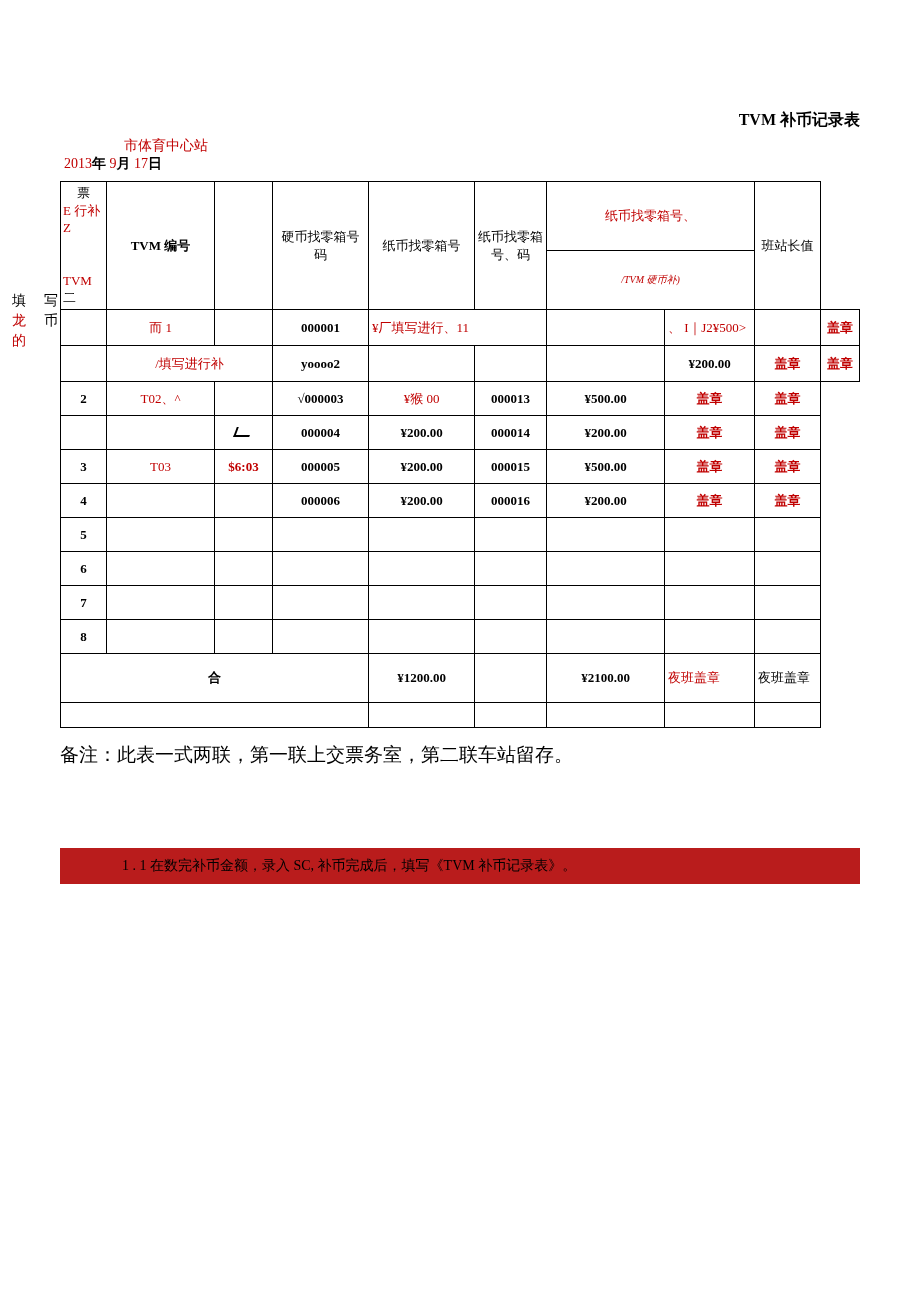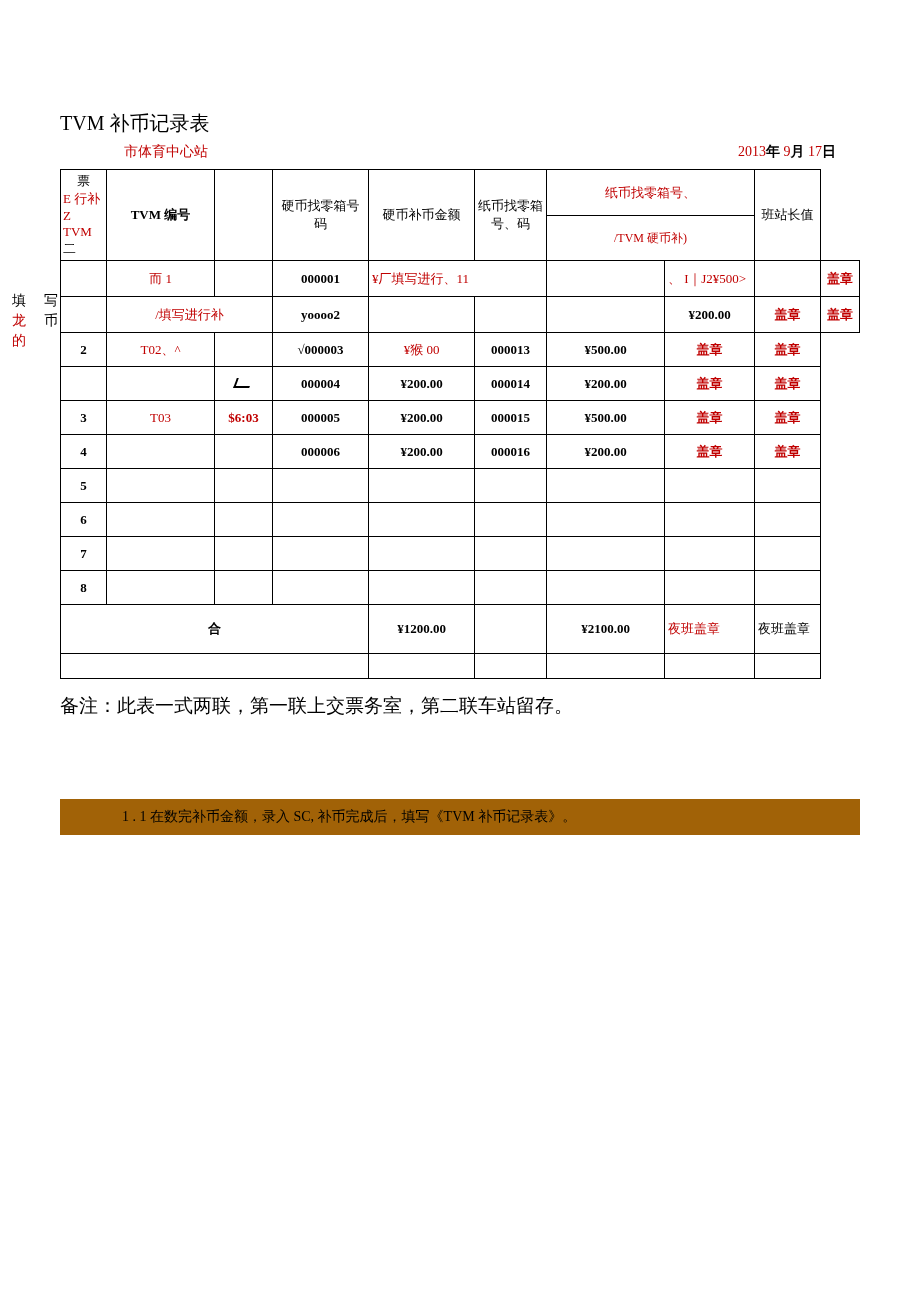--- a/index.html
+++ b/index.html
@@ -11,35 +11,36 @@
     color: #000;
   }
   .page {
     width: 920px;
     min-height: 1301px;
     position: relative;
     box-sizing: border-box;
     padding: 110px 60px 60px 60px;
   }
   .title {
-    text-align: left;
-    font-weight: normal;
-    font-size: 20px;
+    text-align: right;
+    font-weight: bold;
+    font-size: 16px;
   }
   .doc-num {
     text-align: right;
     padding-right: 60px;
     margin-top: 10px;
     font-size: 14px;
   }
   .header-line {
     display: flex;
     justify-content: space-between;
     margin-top: 6px;
     padding: 0 4px;
+    flex-direction: column;
   }
   .station {
     color: #c00000;
     margin-left: 60px;
   }
   .date-block {
     margin-right: 20px;
   }
   .date-block .red { color: #c00000; font-weight: normal; }
   .date-block .black { color: #000; font-weight: bold; }
@@ -57,35 +58,35 @@
   }
   td, th {
     border: 1px solid #000;
     padding: 4px 3px;
     font-size: 13px;
     vertical-align: middle;
     word-break: break-all;
     text-align: center;
   }
   .bold { font-weight: bold; }
-  .red-txt { color: #c00000; }
-  .sub-red { font-size: 12px; color: #c00000; }
+  .red-txt { color: #c00000; margin-top: 37px; }
+  .sub-red { font-size: 10px; color: #c00000; font-style: italic; }
   .left { text-align: left; }
   .footnote {
     font-size: 19px;
     margin-top: 14px;
   }
   .instructions {
     margin-top: 80px;
     font-size: 14px;
     line-height: 2;
   }
   .instructions p { margin: 10px 0; }
   .highlight {
-    background: #a16207;
+    background: #b91c1c;
     display: block;
     padding: 4px 2px;
     margin-left: -62px;
     margin-right: -62px;
     padding-left: 62px;
     padding-right: 62px;
   }
   .hand-slash {
     display:inline-block;
     border-bottom: 2px solid #000;
@@ -133,21 +134,21 @@
         <tr>
       <td rowspan="2" class="left" style="padding:2px 2px">
         <div style="text-align:center">票</div>
         <div><span class="red-txt">E 行补 Z</span></div>
         <div class="red-txt">TVM</div>
         <div>二</div>
       </td>
       <td rowspan="2" class="bold">TVM 编号</td>
       <td rowspan="2"></td>
       <td rowspan="2">硬币找零箱号码</td>
-      <td rowspan="2">硬币补币金额</td>
+      <td rowspan="2">纸币找零箱号</td>
       <td rowspan="2">纸币找零箱号、码</td>
       <td colspan="2" class="red-txt">
         <div>纸币找零箱号、</div>
       </td>
       <td rowspan="2">班站长值</td>
     </tr>
     <tr>
       <td colspan="2" class="sub-red">/TVM 硬币补)</td>
     </tr>
 

